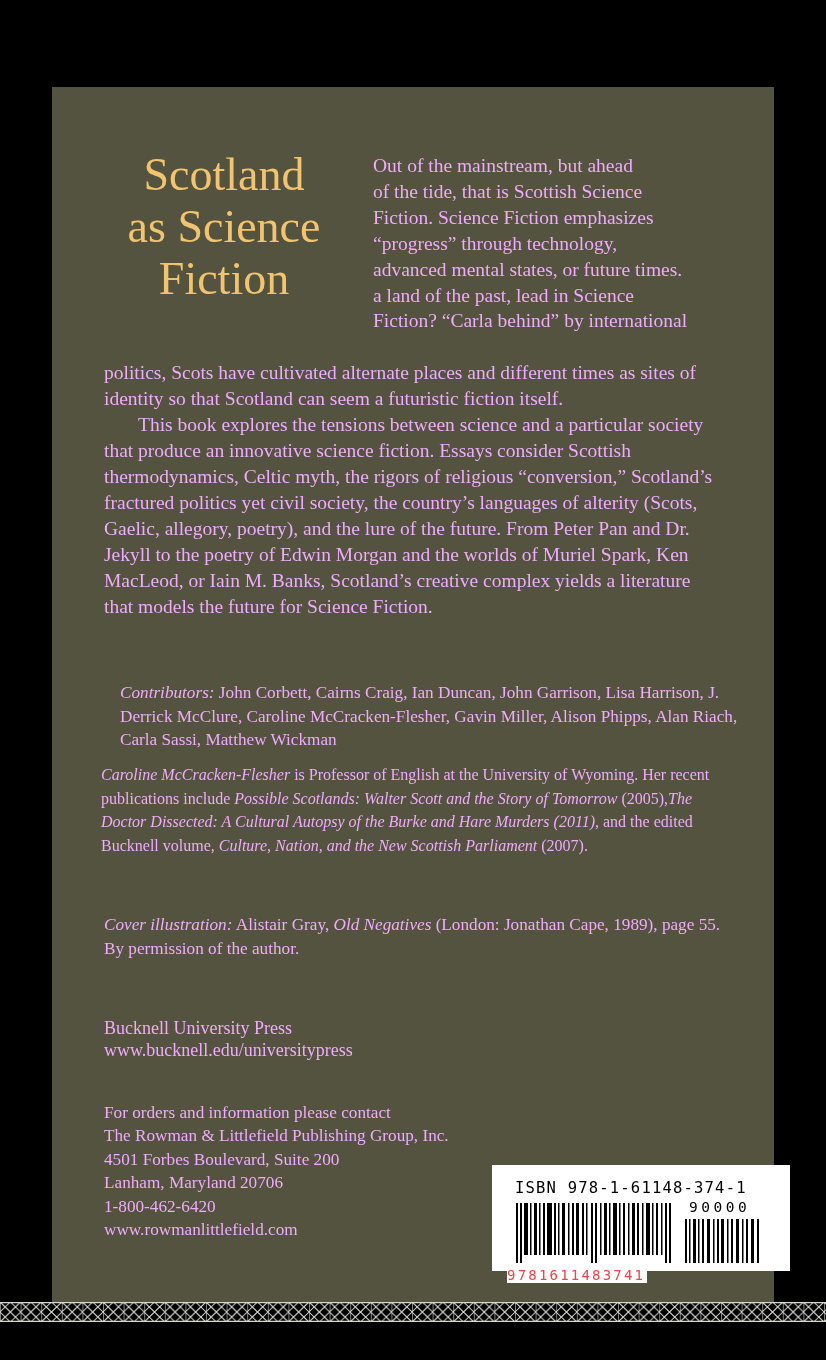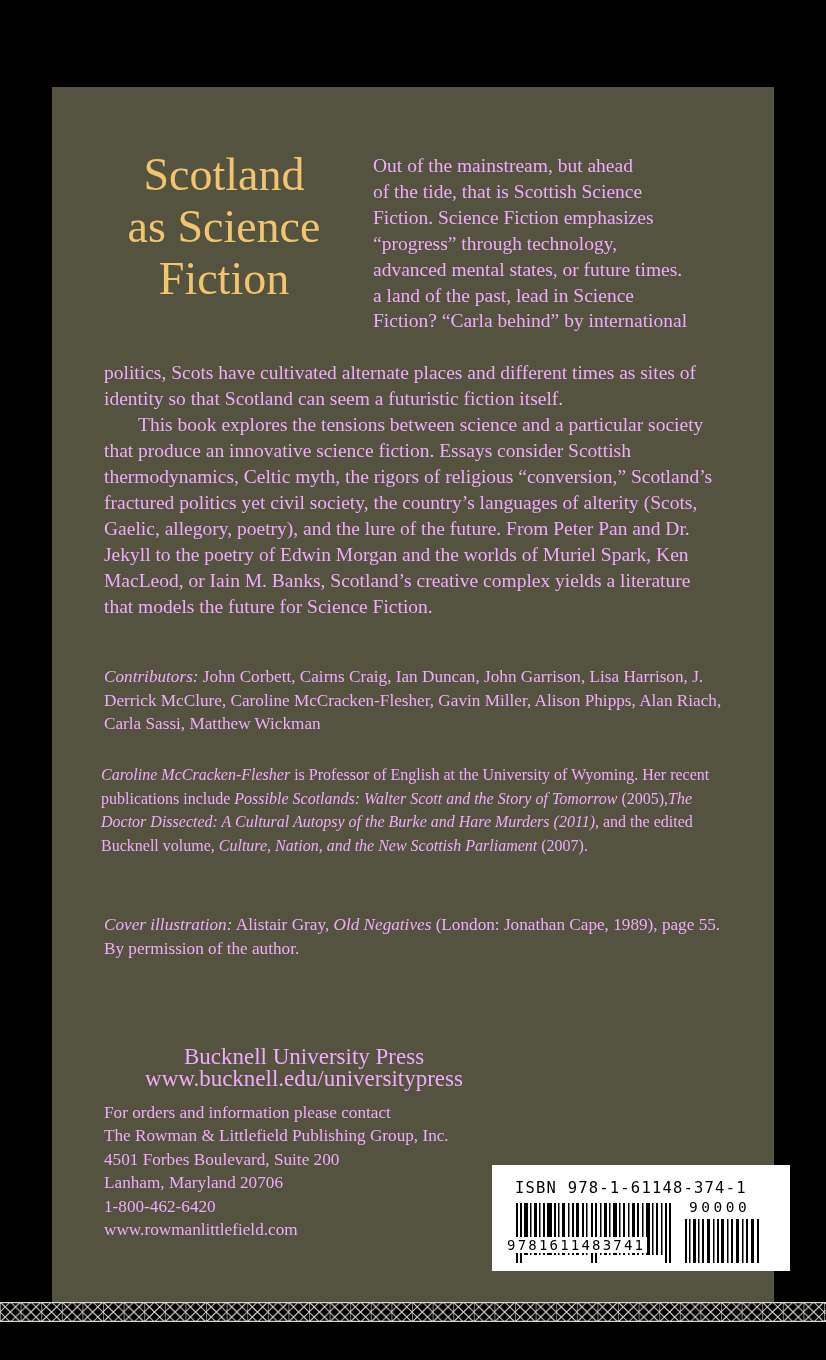--- a/index.html
+++ b/index.html
@@ -34,22 +34,22 @@
   }
   .bio {
     position: absolute; left: 49px; top: 676px; width: 620px;
     font-size: 16px; line-height: 23.6px;
   }
   .cover {
     position: absolute; left: 52px; top: 826px; width: 620px;
     font-size: 17.2px; line-height: 23.6px;
   }
   .publisher {
-    position: absolute; left: 52px; top: 959px; width: 400px;
-    font-size: 23px; line-height: 22px; text-align: center;
+    position: absolute; left: 52px; top: 930px; width: 400px;
+    font-size: 18px; line-height: 22px;
   }
   .orders {
     position: absolute; left: 52px; top: 1014px; width: 440px;
     font-size: 17.2px; line-height: 23.4px;
   }
   i.it { font-style: italic; }
   .barcode-box {
     position: absolute; left: 492px; top: 1165px; width: 282px; height: 106px;
     background: #fff;
     padding-left: 16px;
@@ -58,23 +58,23 @@
     position: absolute; left: 23px; top: 14px;
     font-family: "DejaVu Sans Mono", "Liberation Mono", monospace;
     font-size: 15.5px; color: #000; letter-spacing: 1.2px;
   }
   .price-code {
     position: absolute; left: 197px; top: 34px;
     font-family: "DejaVu Sans Mono", "Liberation Mono", monospace;
     font-size: 14.5px; color: #000; letter-spacing: 3.5px;
   }
   .digits {
-    position: absolute; left: 15px; top: 72px;
+    position: absolute; left: 15px; top: 102px;
     font-family: "DejaVu Sans Mono", "Liberation Mono", monospace;
-    font-size: 14px; color: #000000; letter-spacing: 2.2px;
+    font-size: 14px; color: #ef4444; letter-spacing: 2.2px;
     background: #fff; padding-right: 2px;
   }
   .bars-main { position: absolute; left: 24px; top: 38px; }
   .bars-addon { position: absolute; left: 193px; top: 54px; }
   .lattice {
     position: absolute; left: 0; top: 1302px; width: 826px; height: 20px;
   }
 </style>
 </head>
 <body>
@@ -94,21 +94,21 @@
     <div>“progress” through technology,</div>
     <div>advanced mental states, or future times.</div>
     <div>a land of the past, lead in Science</div>
     <div>Fiction? “Carla behind” by international</div>
   </div>
 
   <p class="intro-rest text" style="margin:0">politics, Scots have cultivated alternate places and different times as sites of identity so that Scotland can seem a futuristic fiction itself.</p>
 
   <p class="para2 text" style="margin:0">This book explores the tensions between science and a particular society that produce an innovative science fiction. Essays consider Scottish thermodynamics, Celtic myth, the rigors of religious “conversion,” Scotland’s fractured politics yet civil society, the country’s languages of alterity (Scots, Gaelic, allegory, poetry), and the lure of the future. From Peter Pan and Dr. Jekyll to the poetry of Edwin Morgan and the worlds of Muriel Spark, Ken MacLeod, or Iain M. Banks, Scotland’s creative complex yields a literature that models the future for Science Fiction.</p>
 
-  <p class="contrib text" style="margin:0"><i class="it">Contributors:</i> <span>John Corbett, Cairns Craig, Ian Duncan, John Garrison, Lisa Harrison, J. Derrick McClure, Caroline McCracken-Flesher, Gavin Miller, Alison Phipps, Alan Riach, Carla Sassi, Matthew Wickman</span></p>
+  <p class="contrib text" style="margin:16px"><i class="it">Contributors:</i> <span>John Corbett, Cairns Craig, Ian Duncan, John Garrison, Lisa Harrison, J. Derrick McClure, Caroline McCracken-Flesher, Gavin Miller, Alison Phipps, Alan Riach, Carla Sassi, Matthew Wickman</span></p>
 
   <p class="bio text" style="margin:0"><i class="it">Caroline McCracken-Flesher</i><span> is Professor of English at the University of Wyoming. Her recent publications include </span><i class="it">Possible Scotlands: Walter Scott and the Story of Tomorrow</i><span> (2005),</span><i class="it">The Doctor Dissected: A Cultural Autopsy of the Burke and Hare Murders (2011)</i><span>, and the edited Bucknell volume, </span><i class="it">Culture, Nation, and the New Scottish Parliament</i><span> (2007).</span></p>
 
   <p class="cover text" style="margin:0"><i class="it">Cover illustration:</i><span> Alistair Gray, </span><i class="it">Old Negatives</i><span> (London: Jonathan Cape, 1989), page 55. By permission of the author.</span></p>
 
   <div class="publisher text">
     <div>Bucknell University Press</div>
     <div>www.bucknell.edu/universitypress</div>
   </div>
 

